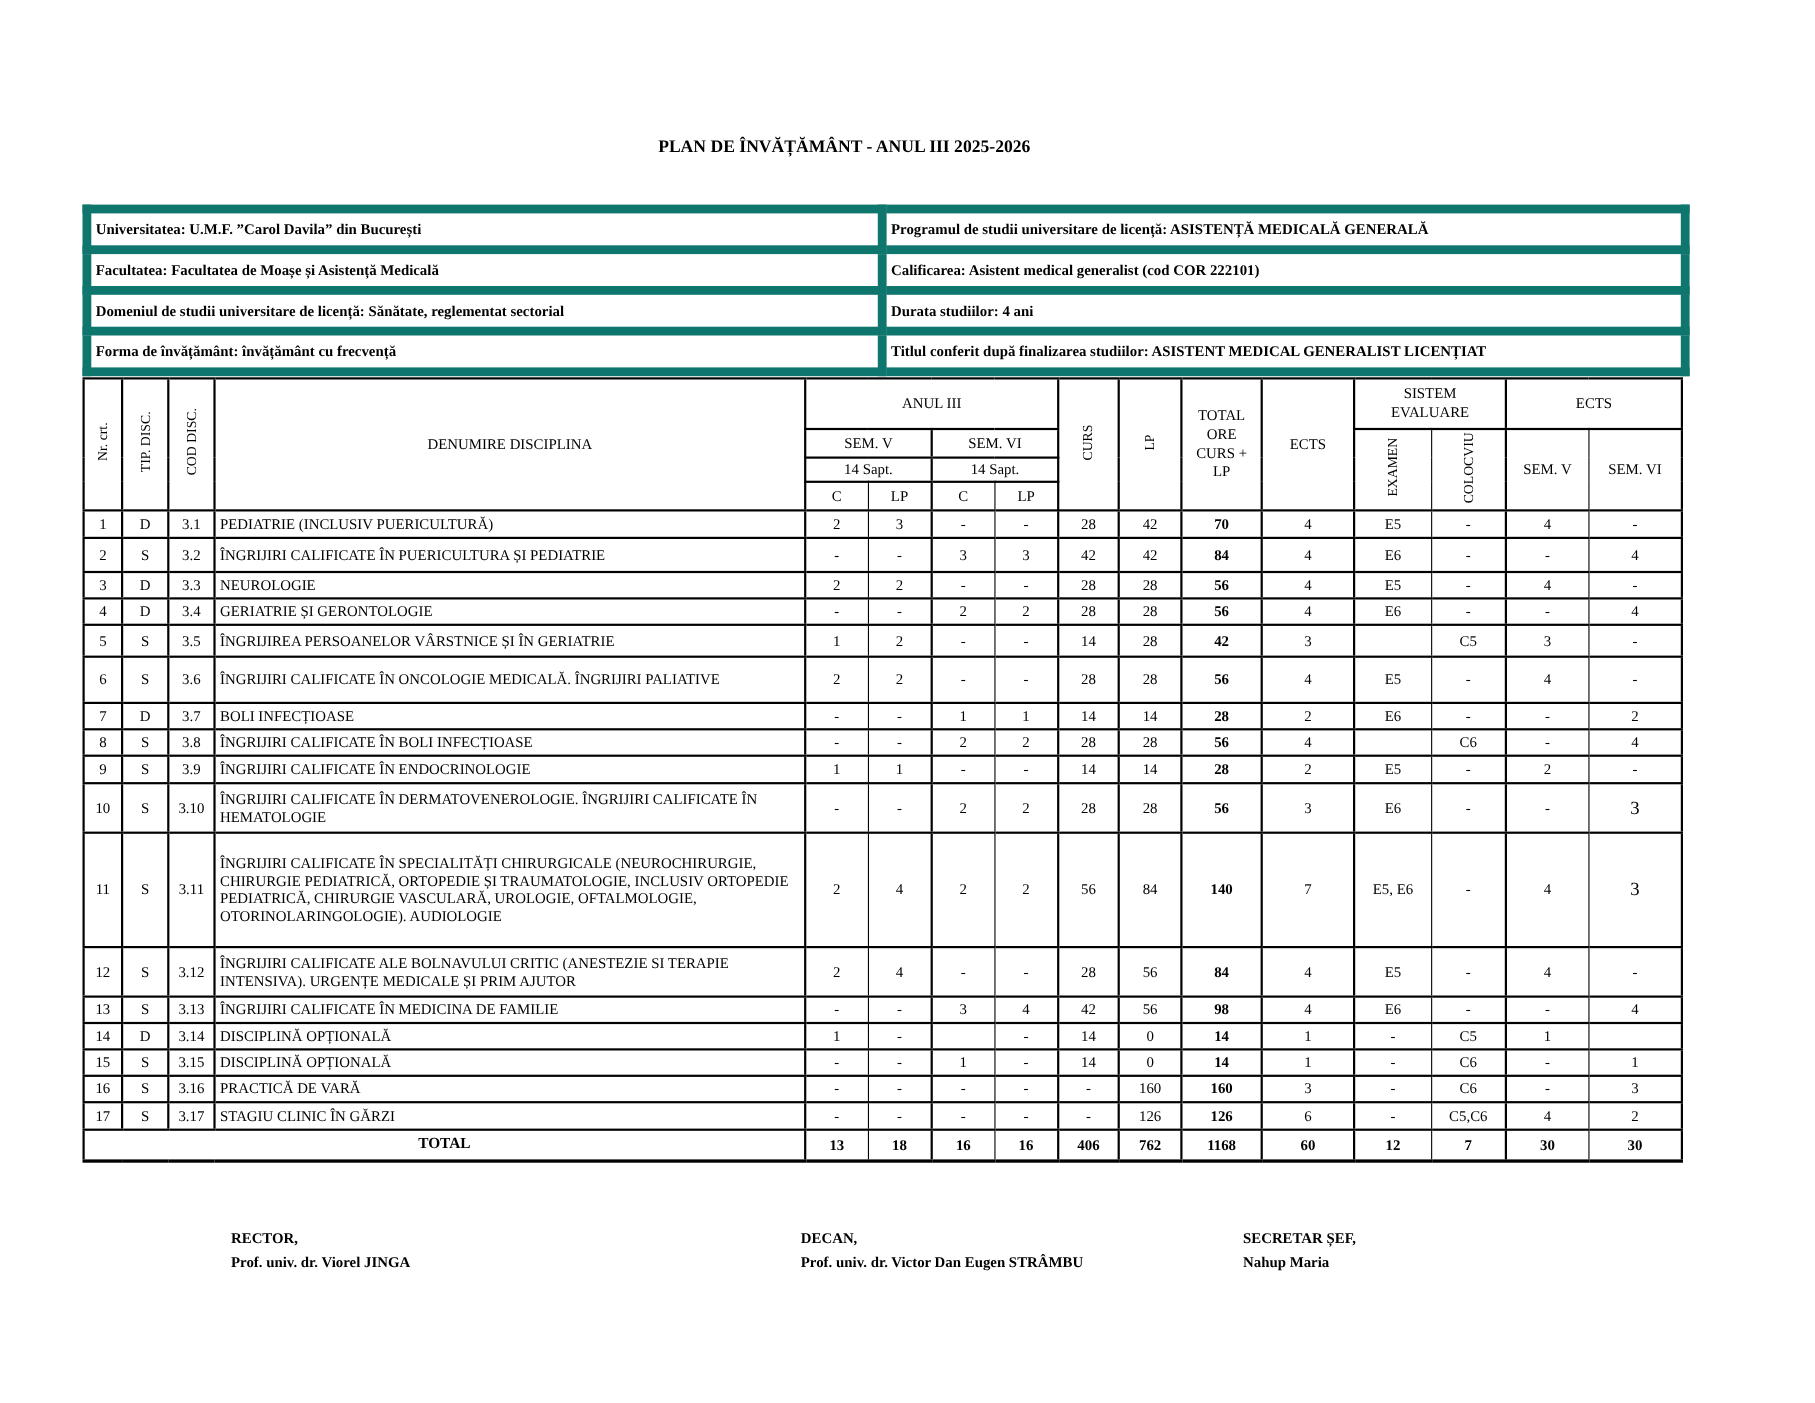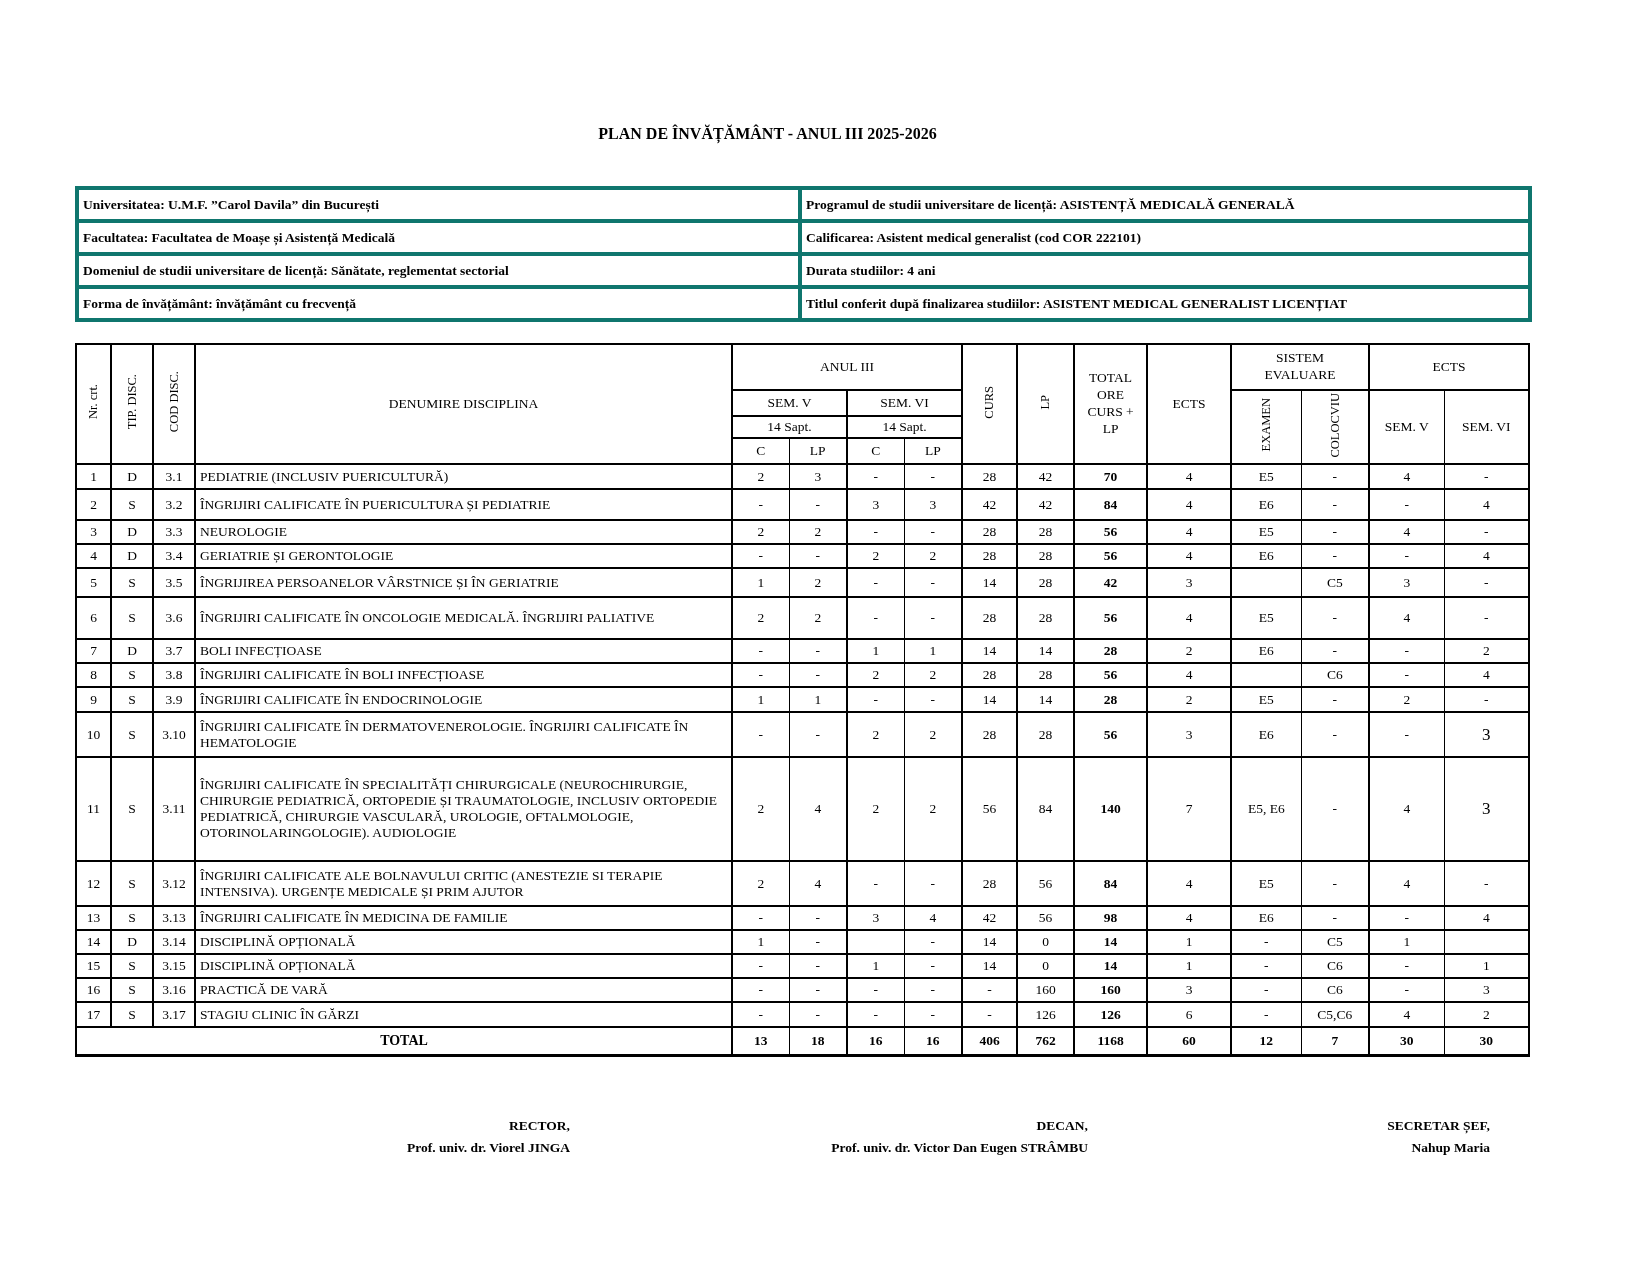--- a/index.html
+++ b/index.html
@@ -6,40 +6,40 @@
   body{
     width:1650px;height:1275px;position:relative;background:#fff;color:#000;
     font-family:"Liberation Serif","DejaVu Serif",serif;
   }
   .title-block{position:absolute;top:122px;left:75px;width:1385px;text-align:center;
     font-weight:bold;font-size:16px;line-height:23px;}
   
   table{border-collapse:collapse;}
   .info-table{position:absolute;top:186px;left:75px;width:1453px;table-layout:fixed;
     border:2px solid #000;}
-  .info-table td{border:4px solid #0f766e;font-weight:bold;font-size:13.5px;
+  .info-table td{border:8px solid #0f766e;font-weight:bold;font-size:13.5px;
     height:21px;padding:4px 4px;vertical-align:middle;white-space:nowrap;overflow:hidden;}
   
   .main-table{position:absolute;top:343px;left:75px;width:1453px;table-layout:fixed;
     border:2px solid #000;font-size:13.5px;}
   .main-table th,.main-table td{
     border-left:1px solid #000;border-right:1px solid #000;
     border-top:2px solid #000;border-bottom:2px solid #000;
     vertical-align:middle;text-align:center;padding:0;font-weight:normal;}
   .main-table .vthick{border-left:2px solid #000;}
   .main-table td.name{text-align:left;padding:2px 4px;line-height:1.18;}
   .main-table td.boldnum, .main-table tfoot td, .main-table tfoot th{font-weight:bold;}
   .main-table tfoot td, .main-table tfoot th{border-bottom:3px solid #000;text-align:center;}
   .vert{writing-mode:vertical-rl;transform:rotate(180deg);display:inline-block;
     white-space:nowrap;font-size:12.5px;line-height:1;}
   .hdr{font-size:13.5px;line-height:1.25;}
   .big-num{font-size:17px;}
   
   .signatures{position:absolute;top:1118px;left:0;width:1650px;font-weight:bold;font-size:13.5px;}
-  .sig{position:absolute;text-align:right;width:360px;}
+  .sig{position:absolute;text-align:left;width:360px;}
   .sig .role{margin-bottom:6px;}
   .sig-rector{left:210px;}
   .sig-decan{left:728px;}
   .sig-secretar{left:1130px;}
 </style>
 </head>
 <body>
 
 <div class="title-block">
   <div>PLAN DE ÎNVĂȚĂMÂNT - ANUL III 2025-2026</div>

